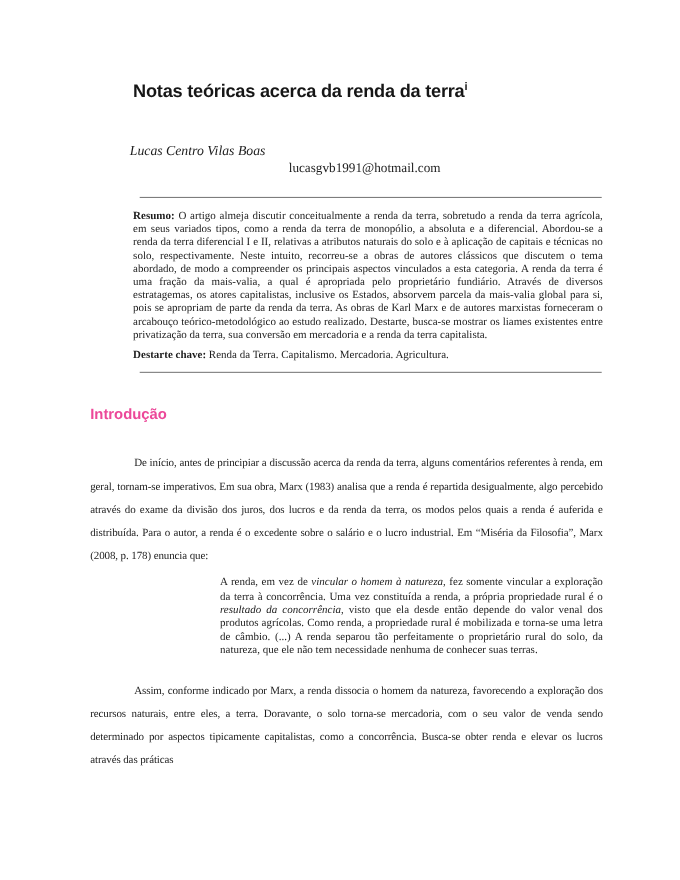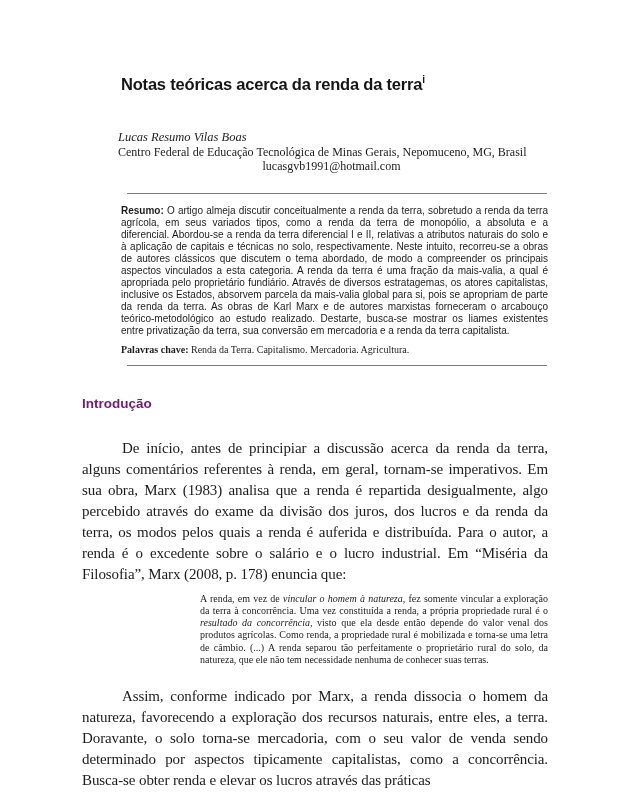--- a/index.html
+++ b/index.html
@@ -47,46 +47,46 @@
     margin: 0 0 0 45px;
     width: 420px;
     height: 0;
     border-top: 1px solid var(--rule);
   }
   .rule-1 { margin-top: 20px; }
   .rule-2 { margin-top: 9px; }
   .abstract {
     margin: 11px 0 4px 39px;
     width: 427px;
-    font-family: Liberation Sans, sans-serif;
+    font-family: Liberation Serif, serif;
     font-size: 10px;
     line-height: 12.1px;
     text-align: justify;
   }
   .keywords {
     margin: 6px 0 0 39px;
     width: 427px;
     font-family: "Liberation Serif", serif;
     font-size: 10px;
     line-height: 12px;
   }
   .bold { font-weight: bold; }
   .intro-heading {
     margin: 30px 0 0 0;
     font-family: "Liberation Sans", sans-serif;
     font-weight: bold;
     font-size: 13.5px;
     line-height: 16px;
-    color: #701a75;
+    color: #ec4899;
   }
   .body-para {
     margin: 26px 0 0 0;
     width: 466px;
     font-family: "Liberation Serif", serif;
-    font-size: 15px;
+    font-size: 10px;
     letter-spacing: -0.1px;
     line-height: 21px;
     text-align: justify;
     text-indent: 40px;
   }
   .body-para.second { margin-top: 20px; }
   .quote {
     margin: 8px 0 16px 118px;
     width: 348px;
     font-family: "Liberation Serif", serif;
@@ -98,30 +98,29 @@
 </style>
 </head>
 <body>
 
 <div class="page">
   <div class="doc">
 
     <h1 class="title"><span>Notas teóricas acerca da renda da terra</span><sup>i</sup></h1>
 
     <div class="author-block">
-      <div class="author">Lucas Resumo Vilas Boas</div>
-      <div class="affiliation">Centro Federal de Educação Tecnológica de Minas Gerais, Nepomuceno, MG, Brasil</div>
+      <div class="author">Lucas Centro Vilas Boas</div>
       <div class="email">lucasgvb1991@hotmail.com</div>
     </div>
 
     <div class="rule rule-1"></div>
 
     <p class="abstract"><span class="bold">Resumo:</span><span> O artigo almeja discutir conceitualmente a renda da terra, sobretudo a renda da terra agrícola, em seus variados tipos, como a renda da terra de monopólio, a absoluta e a diferencial. Abordou-se a renda da terra diferencial I e II, relativas a atributos naturais do solo e à aplicação de capitais e técnicas no solo, respectivamente. Neste intuito, recorreu-se a obras de autores clássicos que discutem o tema abordado, de modo a compreender os principais aspectos vinculados a esta categoria. A renda da terra é uma fração da mais-valia, a qual é apropriada pelo proprietário fundiário. Através de diversos estratagemas, os atores capitalistas, inclusive os Estados, absorvem parcela da mais-valia global para si, pois se apropriam de parte da renda da terra. As obras de Karl Marx e de autores marxistas forneceram o arcabouço teórico-metodológico ao estudo realizado. Destarte, busca-se mostrar os liames existentes entre privatização da terra, sua conversão em mercadoria e a renda da terra capitalista.</span></p>
 
-    <p class="keywords"><span class="bold">Palavras chave:</span><span> Renda da Terra. Capitalismo. Mercadoria. Agricultura.</span></p>
+    <p class="keywords"><span class="bold">Destarte chave:</span><span> Renda da Terra. Capitalismo. Mercadoria. Agricultura.</span></p>
 
     <div class="rule rule-2"></div>
 
     <h2 class="intro-heading">Introdução</h2>
 
     <p class="body-para">De início, antes de principiar a discussão acerca da renda da terra, alguns comentários referentes à renda, em geral, tornam-se imperativos. Em sua obra, Marx (1983) analisa que a renda é repartida desigualmente, algo percebido através do exame da divisão dos juros, dos lucros e da renda da terra, os modos pelos quais a renda é auferida e distribuída. Para o autor, a renda é o excedente sobre o salário e o lucro industrial. Em “Miséria da Filosofia”, Marx (2008, p. 178) enuncia que:</p>
 
     <p class="quote"><span>A renda, em vez de </span><span class="ital">vincular o homem à natureza</span><span>, fez somente vincular a exploração da terra à concorrência. Uma vez constituída a renda, a própria propriedade rural é o </span><span class="ital">resultado da concorrência</span><span>, visto que ela desde então depende do valor venal dos produtos agrícolas. Como renda, a propriedade rural é mobilizada e torna-se uma letra de câmbio. (...) A renda separou tão perfeitamente o proprietário rural do solo, da natureza, que ele não tem necessidade nenhuma de conhecer suas terras.</span></p>
 
     <p class="body-para second">Assim, conforme indicado por Marx, a renda dissocia o homem da natureza, favorecendo a exploração dos recursos naturais, entre eles, a terra. Doravante, o solo torna-se mercadoria, com o seu valor de venda sendo determinado por aspectos tipicamente capitalistas, como a concorrência. Busca-se obter renda e elevar os lucros através das práticas</p>

